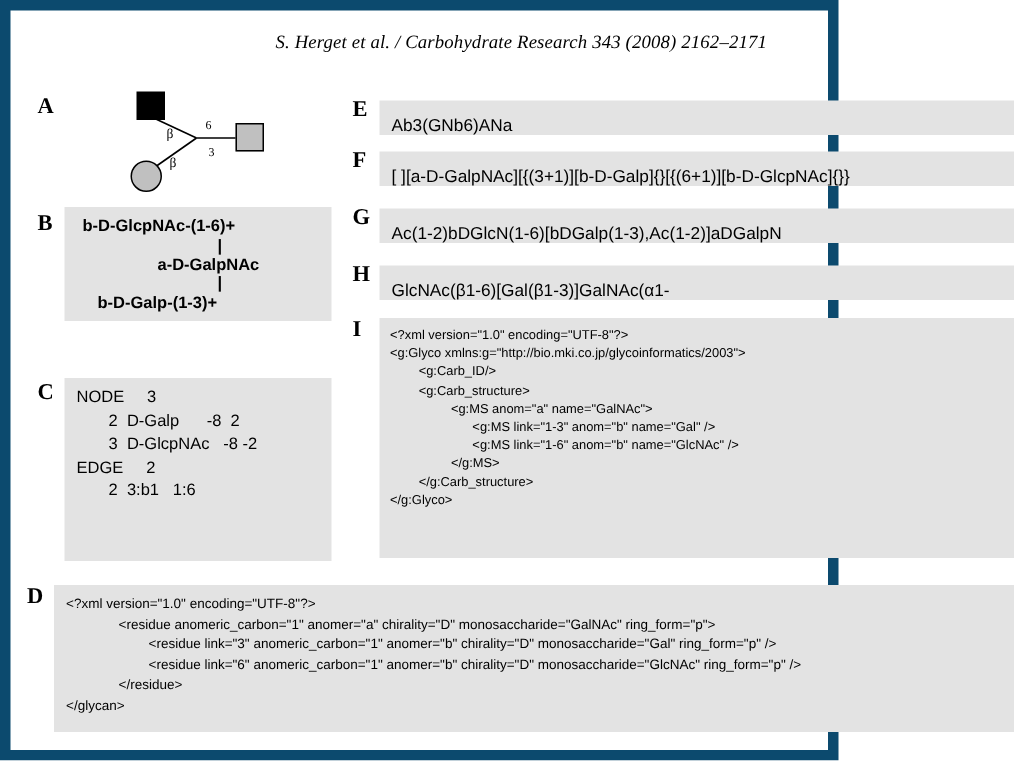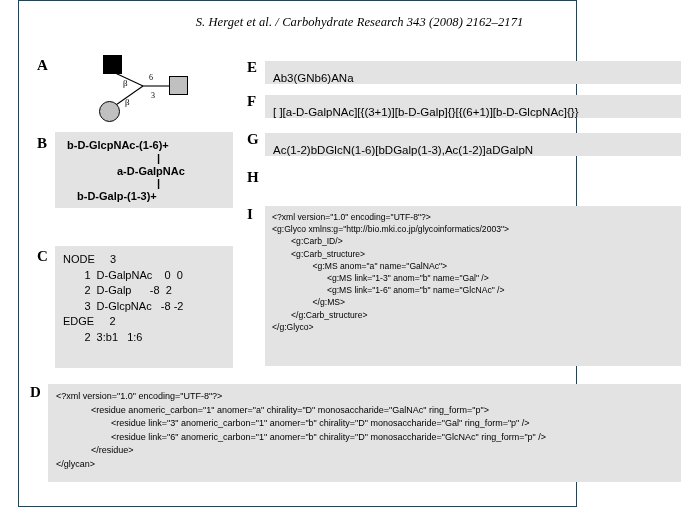--- a/index.html
+++ b/index.html
@@ -12,23 +12,22 @@
     background: #ffffff;
     font-family: "Liberation Sans", sans-serif;
     color: #000000;
     overflow: hidden;
     position: relative;
   }
   .page {
     position: relative;
     width: 559px;
     height: 507px;
-    border: 1px solid #0c4a6e;
-    box-sizing: border-box;
-    margin-left: 18px;
+    border: 7px solid #0c4a6e;
+    box-sizing: border-box;
   }
   .running-head {
     position: absolute;
     top: 14px;
     left: 0;
     width: 681px;
     text-align: center;
     font-family: "Liberation Serif", serif;
     font-style: italic;
     font-size: 12.5px;
@@ -142,21 +141,20 @@
     <div class="b-line" style="left:12px;  top:7px;">b-D-GlcpNAc-(1-6)+</div>
     <div class="b-line" style="left:102px; top:20px;">|</div>
     <div class="b-line" style="left:62px;  top:33px;">a-D-GalpNAc</div>
     <div class="b-line" style="left:102px; top:45px;">|</div>
     <div class="b-line" style="left:22px;  top:58px;">b-D-Galp-(1-3)+</div>
   </div>
 
   <div class="panel-letter" style="left:18px; top:247px;">C</div>
   <div class="codebox" id="panelC-box">
     <div class="code-line">NODE     3</div>
-    <div class="code-line">       1  D-GalpNAc    0  0</div>
     <div class="code-line">       2  D-Galp      -8  2</div>
     <div class="code-line">       3  D-GlcpNAc   -8 -2</div>
     <div class="code-line">EDGE     2</div>
     <div class="code-line">       2  3:b1   1:6</div>
   </div>
 
   <div class="panel-letter" style="left:11px; top:383px;">D</div>
   <div class="codebox" id="panelD-box">
     <div class="code-line">&lt;?xml version="1.0" encoding="UTF-8"?&gt;</div>
     <div class="code-line">              &lt;residue anomeric_carbon="1" anomer="a" chirality="D" monosaccharide="GalNAc" ring_form="p"&gt;</div>
@@ -175,20 +173,23 @@
   <div class="codebox eh-box" id="panelF-box">
     <div class="code-line">[ ][a-D-GalpNAc][{(3+1)][b-D-Galp]{}[{(6+1)][b-D-GlcpNAc]{}}</div>
   </div>
 
   <div class="panel-letter" style="left:228px; top:130px;">G</div>
   <div class="codebox eh-box" id="panelG-box">
     <div class="code-line">Ac(1-2)bDGlcN(1-6)[bDGalp(1-3),Ac(1-2)]aDGalpN</div>
   </div>
 
   <div class="panel-letter" style="left:228px; top:168px;">H</div>
+  <div class="codebox eh-box" id="panelH-box">
+    <div class="code-line">GlcNAc(β1-6)[Gal(β1-3)]GalNAc(α1-</div>
+  </div>
 
   <div class="panel-letter" style="left:228px; top:205px;">I</div>
   <div class="codebox" id="panelI-box">
     <div class="code-line">&lt;?xml version="1.0" encoding="UTF-8"?&gt;</div>
     <div class="code-line">&lt;g:Glyco xmlns:g="http://bio.mki.co.jp/glycoinformatics/2003"&gt;</div>
     <div class="code-line">        &lt;g:Carb_ID/&gt;</div>
     <div class="code-line">        &lt;g:Carb_structure&gt;</div>
     <div class="code-line">                 &lt;g:MS anom="a" name="GalNAc"&gt;</div>
     <div class="code-line">                       &lt;g:MS link="1-3" anom="b" name="Gal" /&gt;</div>
     <div class="code-line">                       &lt;g:MS link="1-6" anom="b" name="GlcNAc" /&gt;</div>

